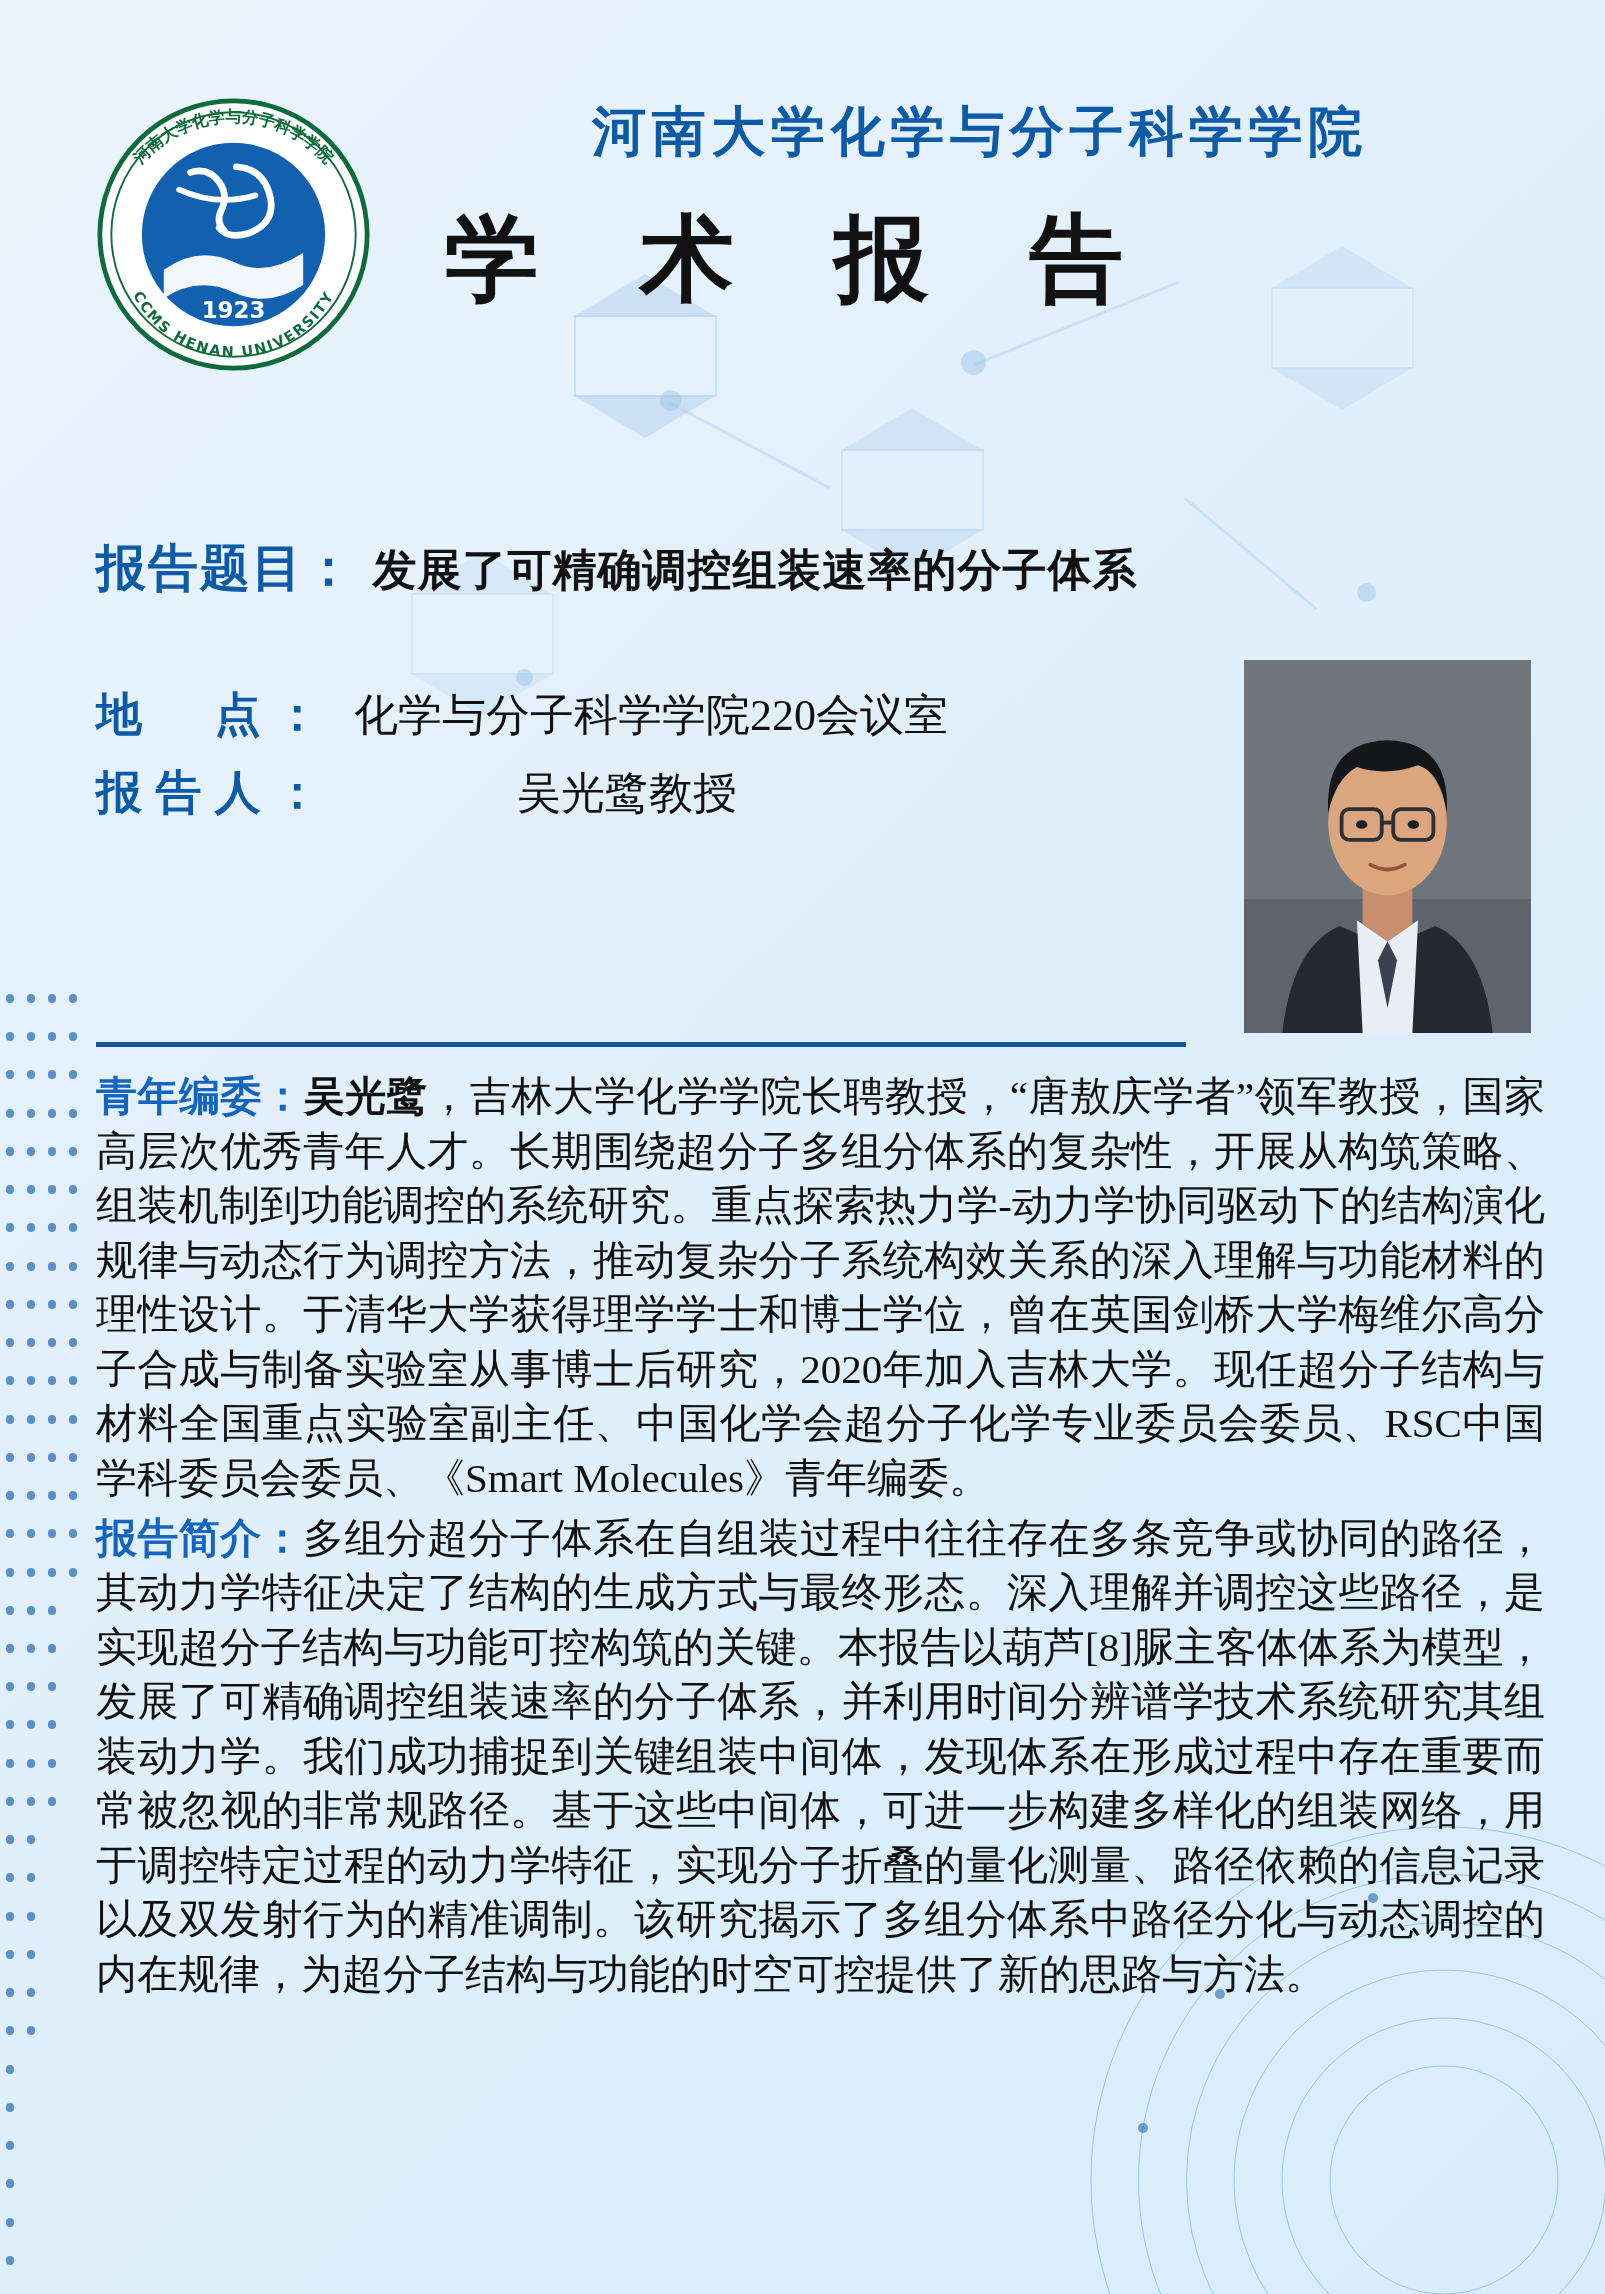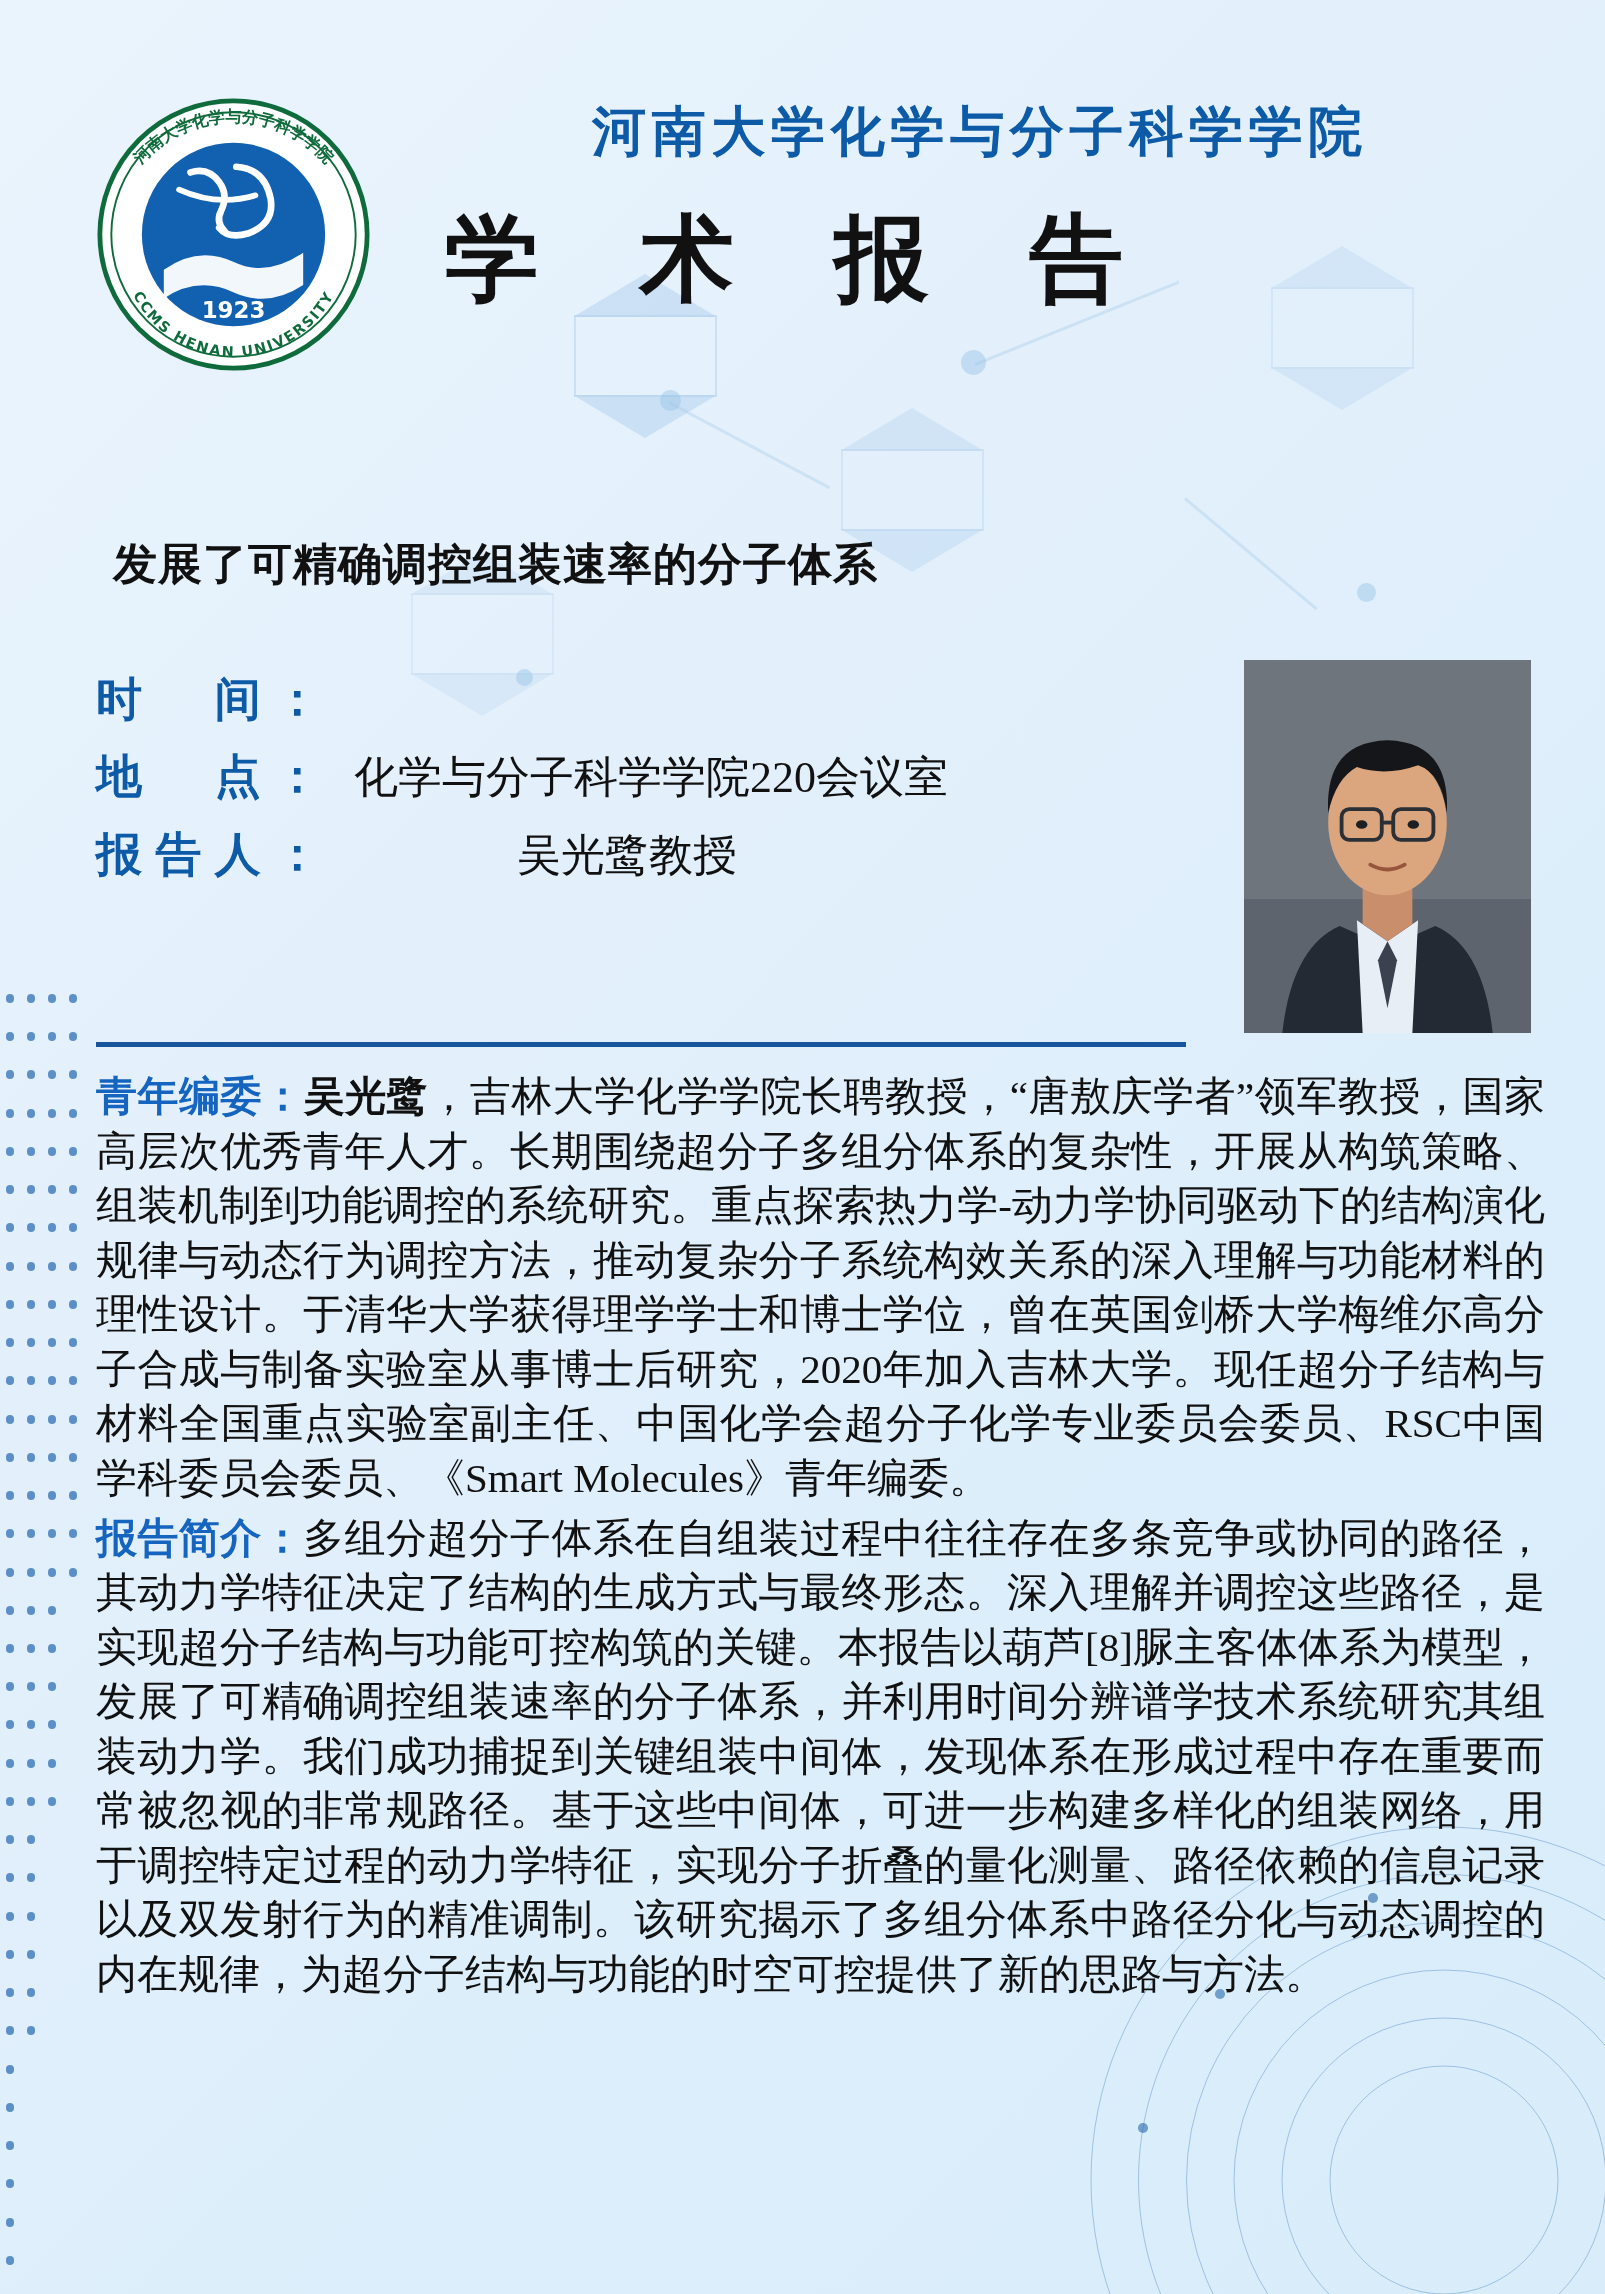--- a/index.html
+++ b/index.html
@@ -364,26 +364,26 @@
     </svg>
   </div>
 
   <div class="header-text">
     <div class="univ-title">河南大学化学与分子科学学院</div>
     <div class="report-title">学 术 报 告</div>
   </div>
 </div>
 
 <div class="topic-row">
+  <div class="topic-label">报告题目：</div>
   <div class="topic-value">发展了可精确调控组装速率的分子体系</div>
 </div>
 
 <div class="info-block">
   <div class="info-line">
-    <div class="info-label">时　间：</div>
   </div>
   <div class="info-line">
     <div class="info-label">地　点：</div>
     <div class="info-value v-place">化学与分子科学学院220会议室</div>
   </div>
   <div class="info-line">
     <div class="info-label">报告人：</div>
     <div class="info-value v-speaker">吴光鹭教授</div>
   </div>
 </div>

